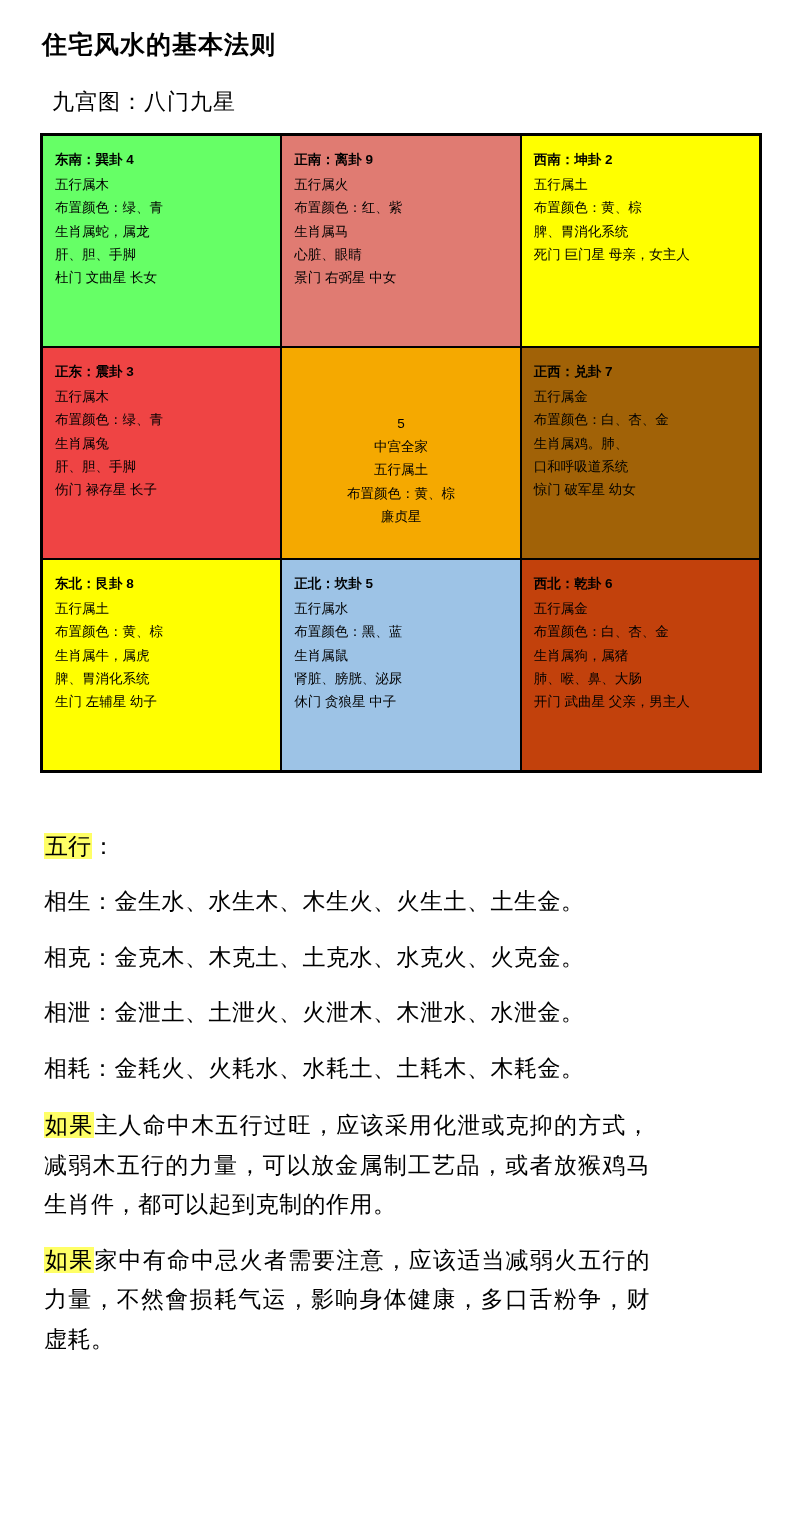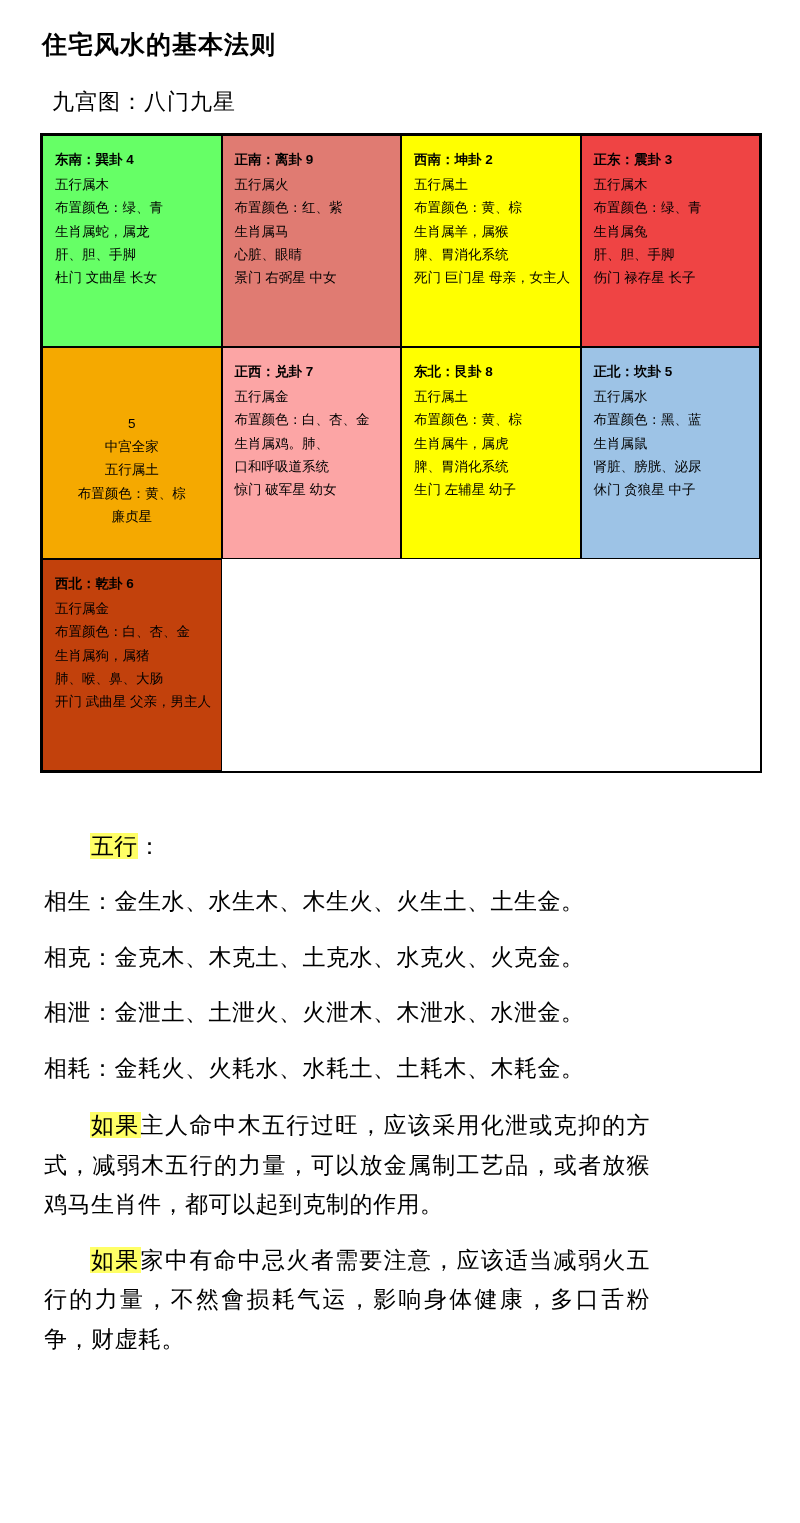--- a/index.html
+++ b/index.html
@@ -29,55 +29,54 @@
     margin: 0 0 16px 14px;
     letter-spacing: 1px;
   }
 
   
   .bagua-grid {
     width: 722px;
     margin: 0 8px 0 2px;
     border: 2px solid #000;
     display: grid;
-    grid-template-columns: 1fr 1fr 1fr 1fr;
+    grid-template-columns: 1fr 1fr 1fr;
     grid-template-rows: 212px 212px 212px;
   }
   .cell {
     border: 1px solid #000;
     padding: 12px 12px 10px 12px;
     font-size: 13.5px;
     line-height: 1.72;
     overflow: hidden;
   }
   .cell .line { white-space: nowrap; }
   .cell .head { font-weight: bold; margin-bottom: 2px; }
 
   .c-se  { background: #66ff66; }
   .c-s   { background: #e07b72; }
   .c-sw  { background: #ffff00; }
   .c-e   { background: #ef4444; }
   .c-ctr { background: #f5a900; text-align: center; }
-  .c-w   { background: #fca5a5; }
+  .c-w   { background: #a16207; }
   .c-ne  { background: #ffff00; }
   .c-n   { background: #9dc3e6; }
   .c-nw  { background: #c2410c; }
 
   .c-ctr .line { white-space: nowrap; }
   .c-ctr .pad { height: 52px; }
 
   
   .lower {
     margin-top: 58px;
     padding-left: 6px;
   }
   .hl {
     background: #ffff66;
     padding: 0 1px;
-    margin-left: 46px;
   }
   .wuxing-head {
     font-size: 23px;
     margin-bottom: 22px;
   }
   .rel-line {
     font-size: 23px;
     line-height: 1.5;
     margin-bottom: 21px;
     letter-spacing: 0.5px;
@@ -115,21 +114,20 @@
       <div class="line">布置颜色：红、紫</div>
       <div class="line">生肖属马</div>
       <div class="line">心脏、眼睛</div>
       <div class="line">景门 右弼星 中女</div>
     </div>
 
     <div class="cell c-sw">
       <div class="line head">西南：坤卦 2</div>
       <div class="line">五行属土</div>
       <div class="line">布置颜色：黄、棕</div>
-      <div class="line">生肖属羊，属猴</div>
       <div class="line">脾、胃消化系统</div>
       <div class="line">死门 巨门星 母亲，女主人</div>
     </div>
 
     <div class="cell c-e">
       <div class="line head">正东：震卦 3</div>
       <div class="line">五行属木</div>
       <div class="line">布置颜色：绿、青</div>
       <div class="line">生肖属兔</div>
       <div class="line">肝、胆、手脚</div>

